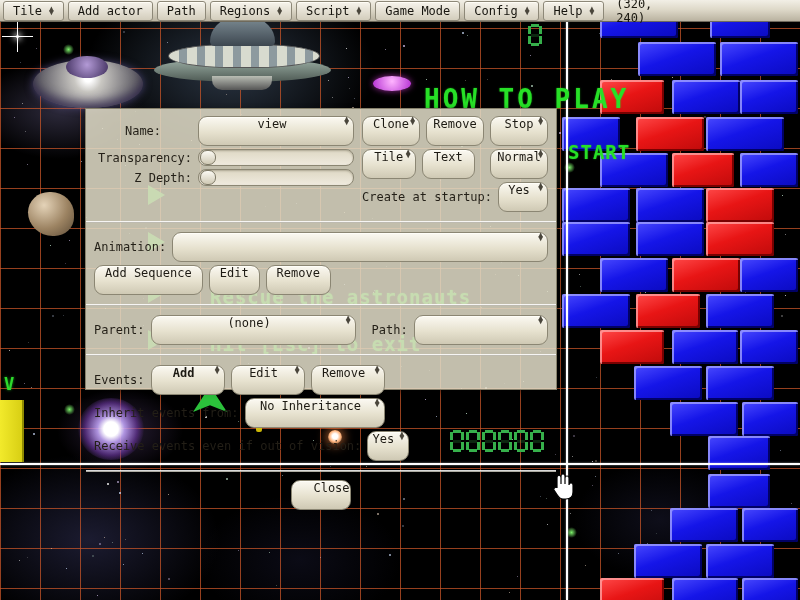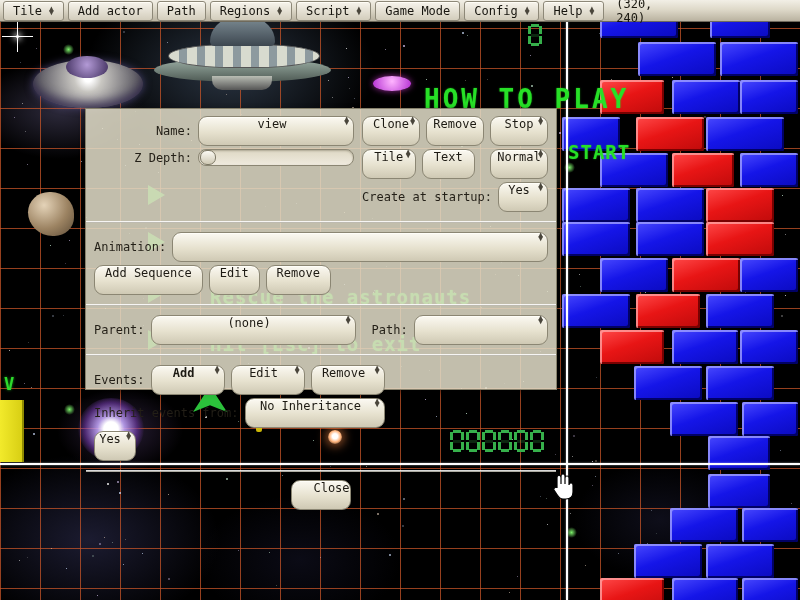--- a/index.html
+++ b/index.html
@@ -591,25 +591,31 @@
     </div>
     <div id="coord">(320, 240)</div>
   </div>
 
   <div id="dialog">
 
     <div class="dsec">
       <div style="display:flex;gap:8px;">
         <div style="flex:1;">
           <div class="row">
-            <span class="lbl" style="width:98px;text-align:right;">Name:</span>
+            <span class="lbl" style="width:98px;text-align:center;">Name:</span>
             <div class="ctl combo" style="flex:1;">
               <span>view</span>
               <span class="spin">▲<br>▼</span>
             </div>
+          </div>
+          <div class="row">
+            <span class="lbl" style="width:98px;text-align:right;">Transparency:</span>
+            <div class="slider" style="flex:1;">
+                <div class="knob"></div>
+              </div>
           </div>
           <div class="row">
             <span class="lbl" style="width:98px;text-align:right;">Z Depth:</span>
             <div class="slider" style="flex:1;">
                 <div class="knob"></div>
               </div>
           </div>
         </div>
 
         <div style="width:186px;">
@@ -709,20 +715,21 @@
         </div>
       </div>
       <div class="row">
         <span class="lbl">Inherit events from:</span>
         <div class="ctl combo" style="width:140px;">
           <span>No Inheritance</span>
           <span class="spin">▲<br>▼</span>
         </div>
       </div>
       <div class="row">
+        <span class="lbl">Receive events even if out of vision:</span>
         <div class="ctl combo" style="width:42px;padding:0 14px 0 4px;">
           <span>Yes</span>
           <span class="spin">▲<br>▼</span>
         </div>
       </div>
     </div>
 
     <div class="sep"></div>
 
     <div id="close-row">

